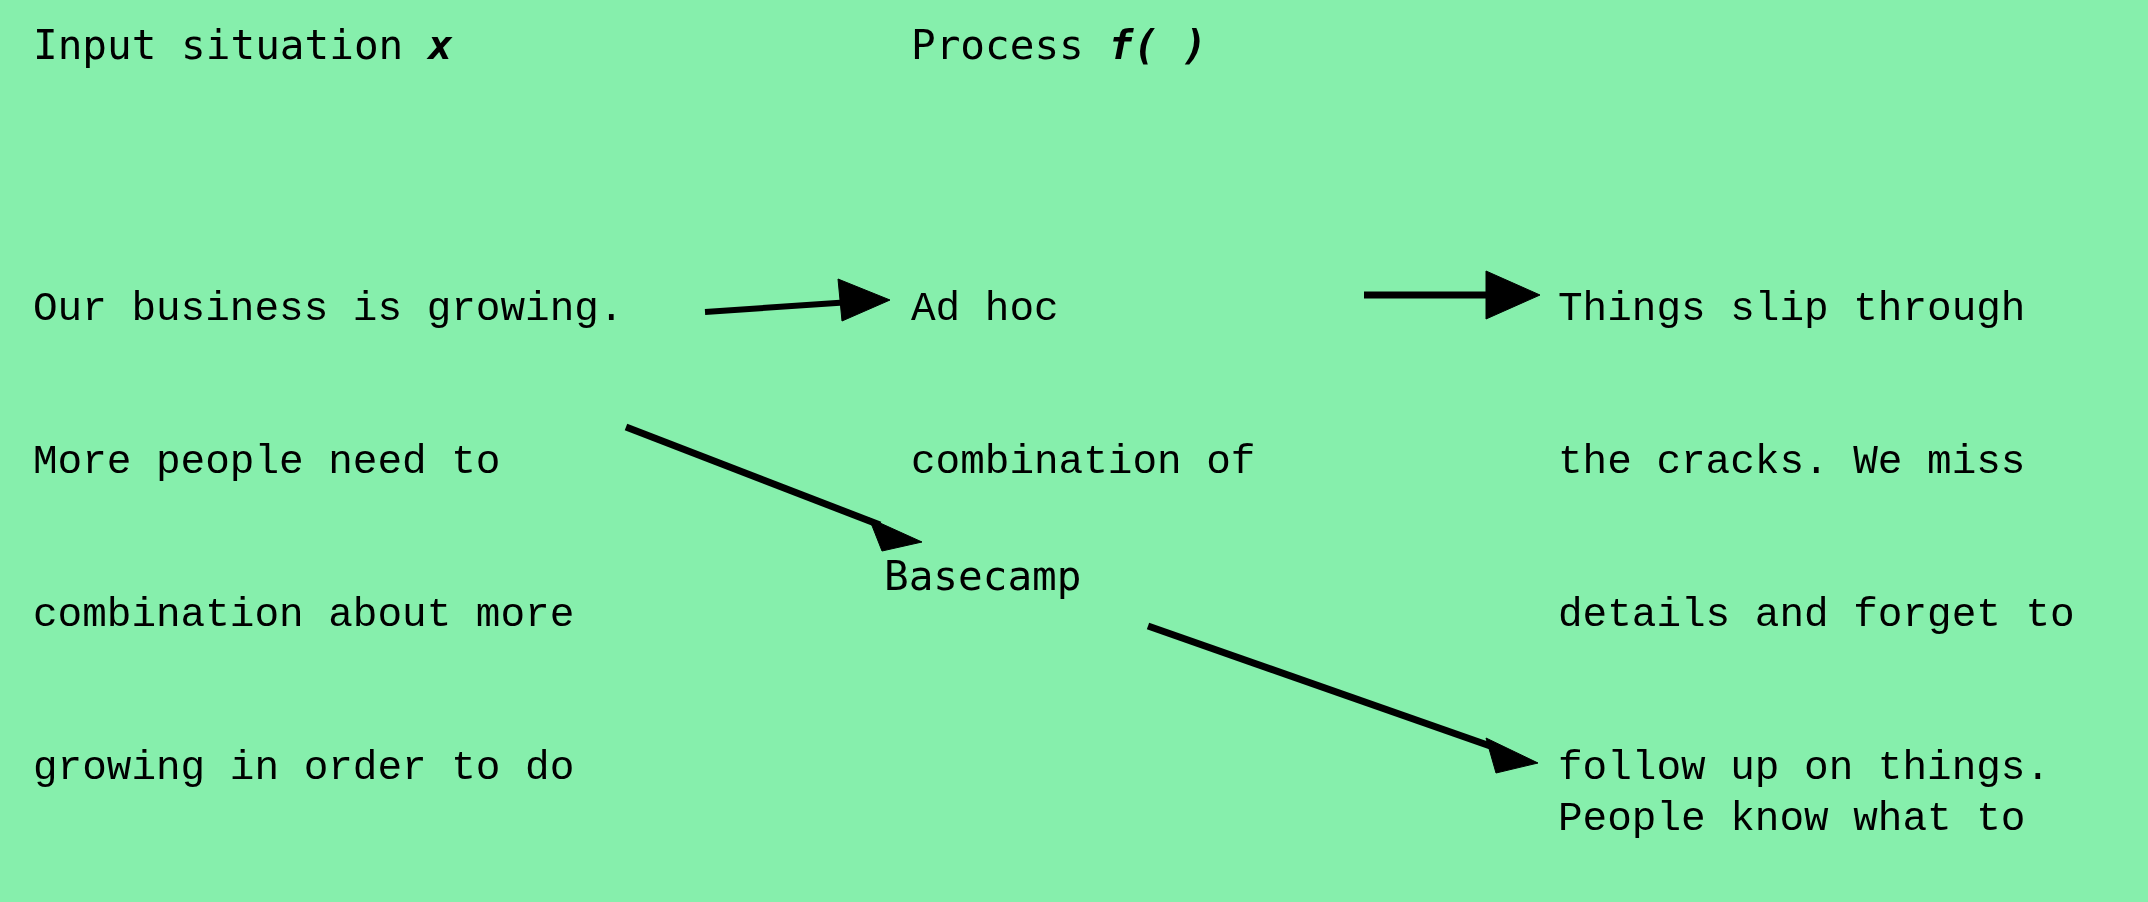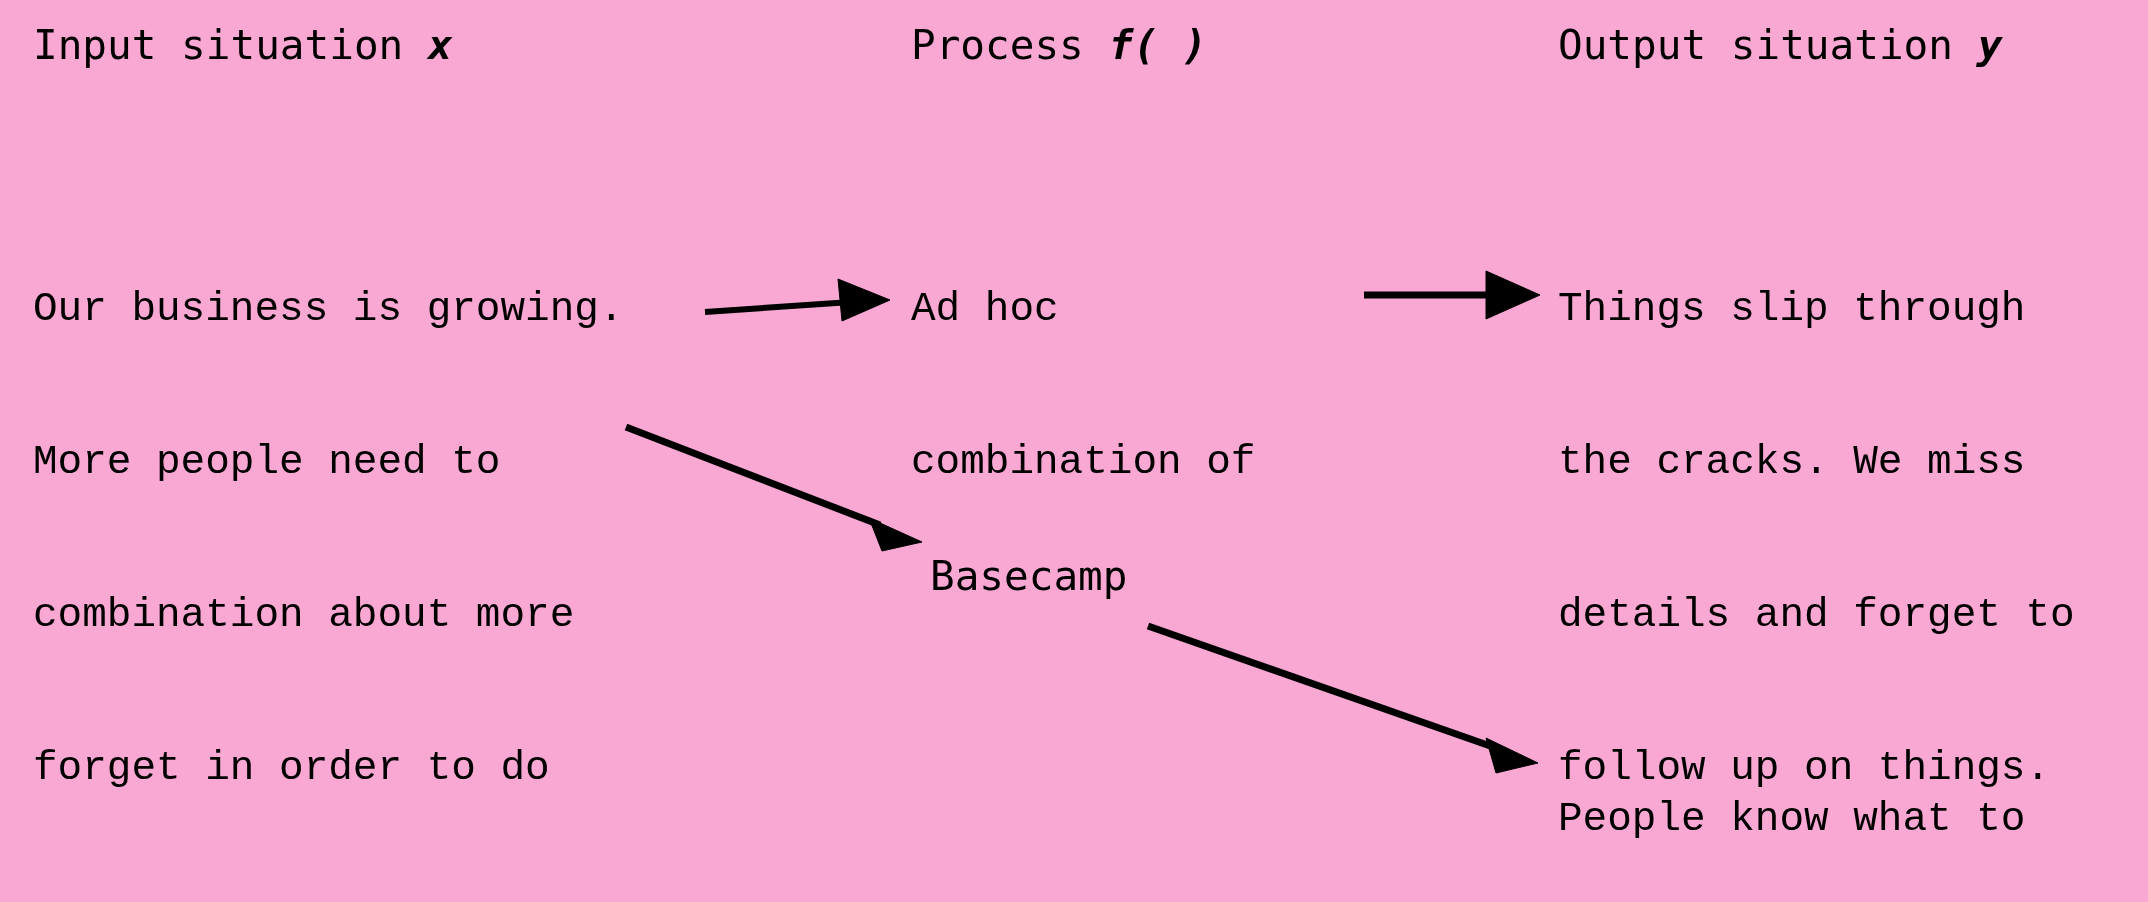--- a/index.html
+++ b/index.html
@@ -9,21 +9,21 @@
     background: #ffffff;
   }
   body {
     font-family: "DejaVu Sans Mono", "Liberation Mono", monospace;
     color: #000000;
   }
   #canvas {
     position: relative;
     width: 2148px;
     height: 902px;
-    background: #f9a8d4;
+    background: #86efac;
     overflow: hidden;
   }
   .col-header {
     position: absolute;
     font-size: 41px;
     line-height: 51px;
     white-space: pre;
     letter-spacing: 0px;
   }
   .col-header .sym {
@@ -50,21 +50,21 @@
   
   #header-input    { left: 33px;   top: 20px; }
   #header-process  { left: 911px;  top: 20px; }
   #header-output   { left: 1558px; top: 20px; }
 
   #block-input     { left: 33px;   top: 182px; }
   #block-process   { left: 911px;  top: 182px; }
   #block-output    { left: 1558px; top: 182px; }
   #block-outcome   { left: 1558px; top: 692px; }
 
-  #label-basecamp  { left: 930px;  top: 551px; }
+  #label-basecamp  { left: 884px;  top: 551px; }
 
   #arrow-layer {
     position: absolute;
     left: 0;
     top: 0;
     width: 2148px;
     height: 902px;
     pointer-events: none;
   }
   #arrow-layer line,
@@ -75,27 +75,26 @@
 </style>
 </head>
 <body>
 
 <div id="canvas">
 
   <div class="col-header" id="header-input"><span>Input situation </span><span class="sym">x</span></div>
 
   <div class="col-header" id="header-process"><span>Process </span><span class="sym">f( )</span></div>
 
-  <div class="col-header" id="header-output"><span>Output situation </span><span class="sym">y</span></div>
 
   <div class="text-block" id="block-input">
     <span class="line">Our business is growing.</span>
     <span class="line">More people need to</span>
     <span class="line">combination about more</span>
-    <span class="line">forget in order to do</span>
+    <span class="line">growing in order to do</span>
     <span class="line">the work.</span>
   </div>
 
   <div class="text-block" id="block-process">
     <span class="line">Ad hoc</span>
     <span class="line">combination of</span>
   </div>
 
   <div class="text-block" id="block-output">
     <span class="line">Things slip through</span>

